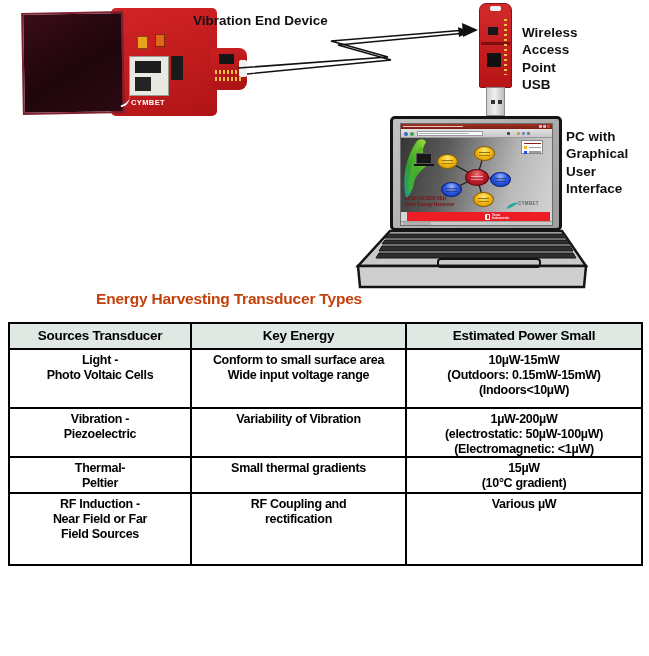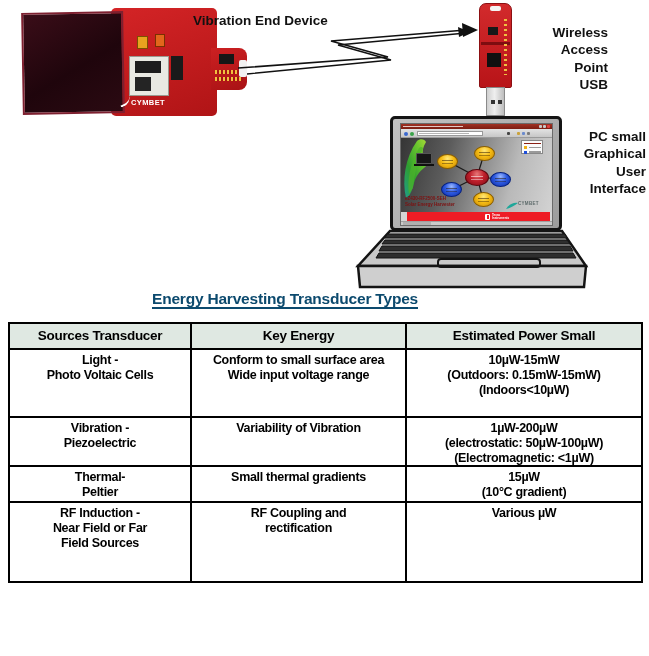--- a/index.html
+++ b/index.html
@@ -1,20 +1,20 @@
 <!DOCTYPE html>
 <html><head>
 <meta charset="utf-8">
 <style>
   * { margin:0; padding:0; box-sizing:border-box; }
   body { font-family:"Liberation Sans", sans-serif; background:#fff; }
   #stage { position:relative; width:649px; height:656px; background:#fff; overflow:hidden; }
   .abs { position:absolute; }
   .pre { white-space:pre-line; }
-  .dlabel { font-weight:bold; color:#111; font-size:13.5px; line-height:17.3px; text-align:right; }
+  .dlabel { font-weight:bold; color:#111; font-size:13.5px; line-height:17.3px; text-align:left; }
 
   
   #end-device { left:15px; top:4px; width:222px; height:115px; }
   .pcb-main { left:96px; top:4px; width:106px; height:108px; background:linear-gradient(160deg,#d42426,#b01416); border-radius:5px; }
   .pcb-tab  { left:196px; top:44px; width:36px; height:42px; background:linear-gradient(160deg,#cc2022,#a81214); border-radius:0 8px 8px 0; }
   .solar-panel { left:7px; top:8px; width:102px; height:102px; background:linear-gradient(150deg,#3a0d18 0%,#1f050c 55%,#2b0a12 100%); border:2px solid #7e2030; transform:rotate(-1deg); }
   .comp-yellow { left:122px; top:32px; width:11px; height:13px; background:#e8a31f; border:1px solid #7a5200; }
   .comp-orange { left:140px; top:30px; width:10px; height:13px; background:#e2661c; border:1px solid #7a3000; }
   .module-white { left:114px; top:52px; width:40px; height:40px; background:#e9e9e2; border:1px solid #9a9a90; }
   .chip-a { left:120px; top:57px; width:26px; height:12px; background:#1d1d1d; }
@@ -84,29 +84,29 @@
   .cymbet-screen .txt { position:absolute; left:13px; top:4px; font-size:4.5px; color:#5d6b6b; font-weight:bold; letter-spacing:.3px; }
   .ti-logo { left:78px; top:1px; width:60px; height:7px; }
   .ti-mark { position:absolute; left:0; top:0.5px; width:5px; height:6px; background:#fff; border-radius:1px; }
   .ti-mark::after { content:""; position:absolute; left:1.5px; top:1px; width:2px; height:4px; background:#ee1c25; }
   .ti-text { position:absolute; left:7px; top:0.5px; color:#fff; font-size:3px; line-height:3.2px; font-weight:bold; }
 
   #laptop-base { left:350px; top:229px; }
   #pc-label { left:566px; top:128px; width:80px; }
 
   
-  #table-title { left:96px; top:290px; width:322px; text-align:right; font-size:15.5px; font-weight:bold; color:#0c4a6e;
-                 text-decoration:underline; text-underline-offset:3px; text-decoration-thickness:2px; letter-spacing:-0.2px; }
+  #table-title { left:96px; top:290px; width:322px; text-align:left; font-size:15.5px; font-weight:bold; color:#c2410c;
+                 text-underline-offset:3px; text-decoration-thickness:2px; letter-spacing:-0.2px; }
   #transducer-table { left:8px; top:322px; width:633px; border-collapse:collapse; table-layout:fixed; }
   #transducer-table th, #transducer-table td {
       border:2px solid #000; font-weight:bold; text-align:center; vertical-align:top;
       font-size:12.5px; line-height:14.8px; letter-spacing:-0.3px; padding:3px 4px 0 4px; color:#000; }
   #transducer-table th { background:#dfe8e2; font-size:13.5px; height:26px; vertical-align:middle; padding-top:0; }
   col.c1{ width:182px; } col.c2{ width:215px; } col.c3{ width:236px; }
-  tr.r1 td{ height:68px; } tr.r2 td{ height:44px; } tr.r3 td{ height:36px; } tr.r4 td{ height:59px; } tr.r5 td{ height:80px; }
+  tr.r1 td{ height:59px; } tr.r2 td{ height:44px; } tr.r3 td{ height:36px; } tr.r4 td{ height:59px; } tr.r5 td{ height:72px; }
 </style>
 </head>
 <body>
 
 <div id="stage">
 
   <div id="end-device" class="abs">
     <div class="abs pcb-main"></div>
     <div class="abs pcb-tab"></div>
     <div class="abs solar-panel"></div>
@@ -251,21 +251,21 @@
     <polygon points="8,37 236,37 234,58 10,58" fill="#cfcfcf" stroke="#141414" stroke-width="2.5"></polygon>
     <g fill="#2e2e2e" stroke="#141414" stroke-width="1">
       <polygon points="37,5 215,5 217,9 35,9"></polygon>
       <polygon points="35,11 217,11 220,15 32,15"></polygon>
       <polygon points="32,17 220,17 223,22 29,22"></polygon>
       <polygon points="29,24 223,24 226,29 26,29"></polygon>
     </g>
     <rect x="88" y="30" width="102" height="8" rx="3" fill="none" stroke="#141414" stroke-width="2"></rect>
   </svg>
 
-  <div id="pc-label" class="abs dlabel pre">PC small
+  <div id="pc-label" class="abs dlabel pre">PC with
 Graphical
 User
 Interface</div>
 
   <div id="table-title" class="abs">Energy Harvesting Transducer Types</div>
 
   <table id="transducer-table" class="abs">
     <colgroup>
         <col class="c1">
         <col class="c2">

